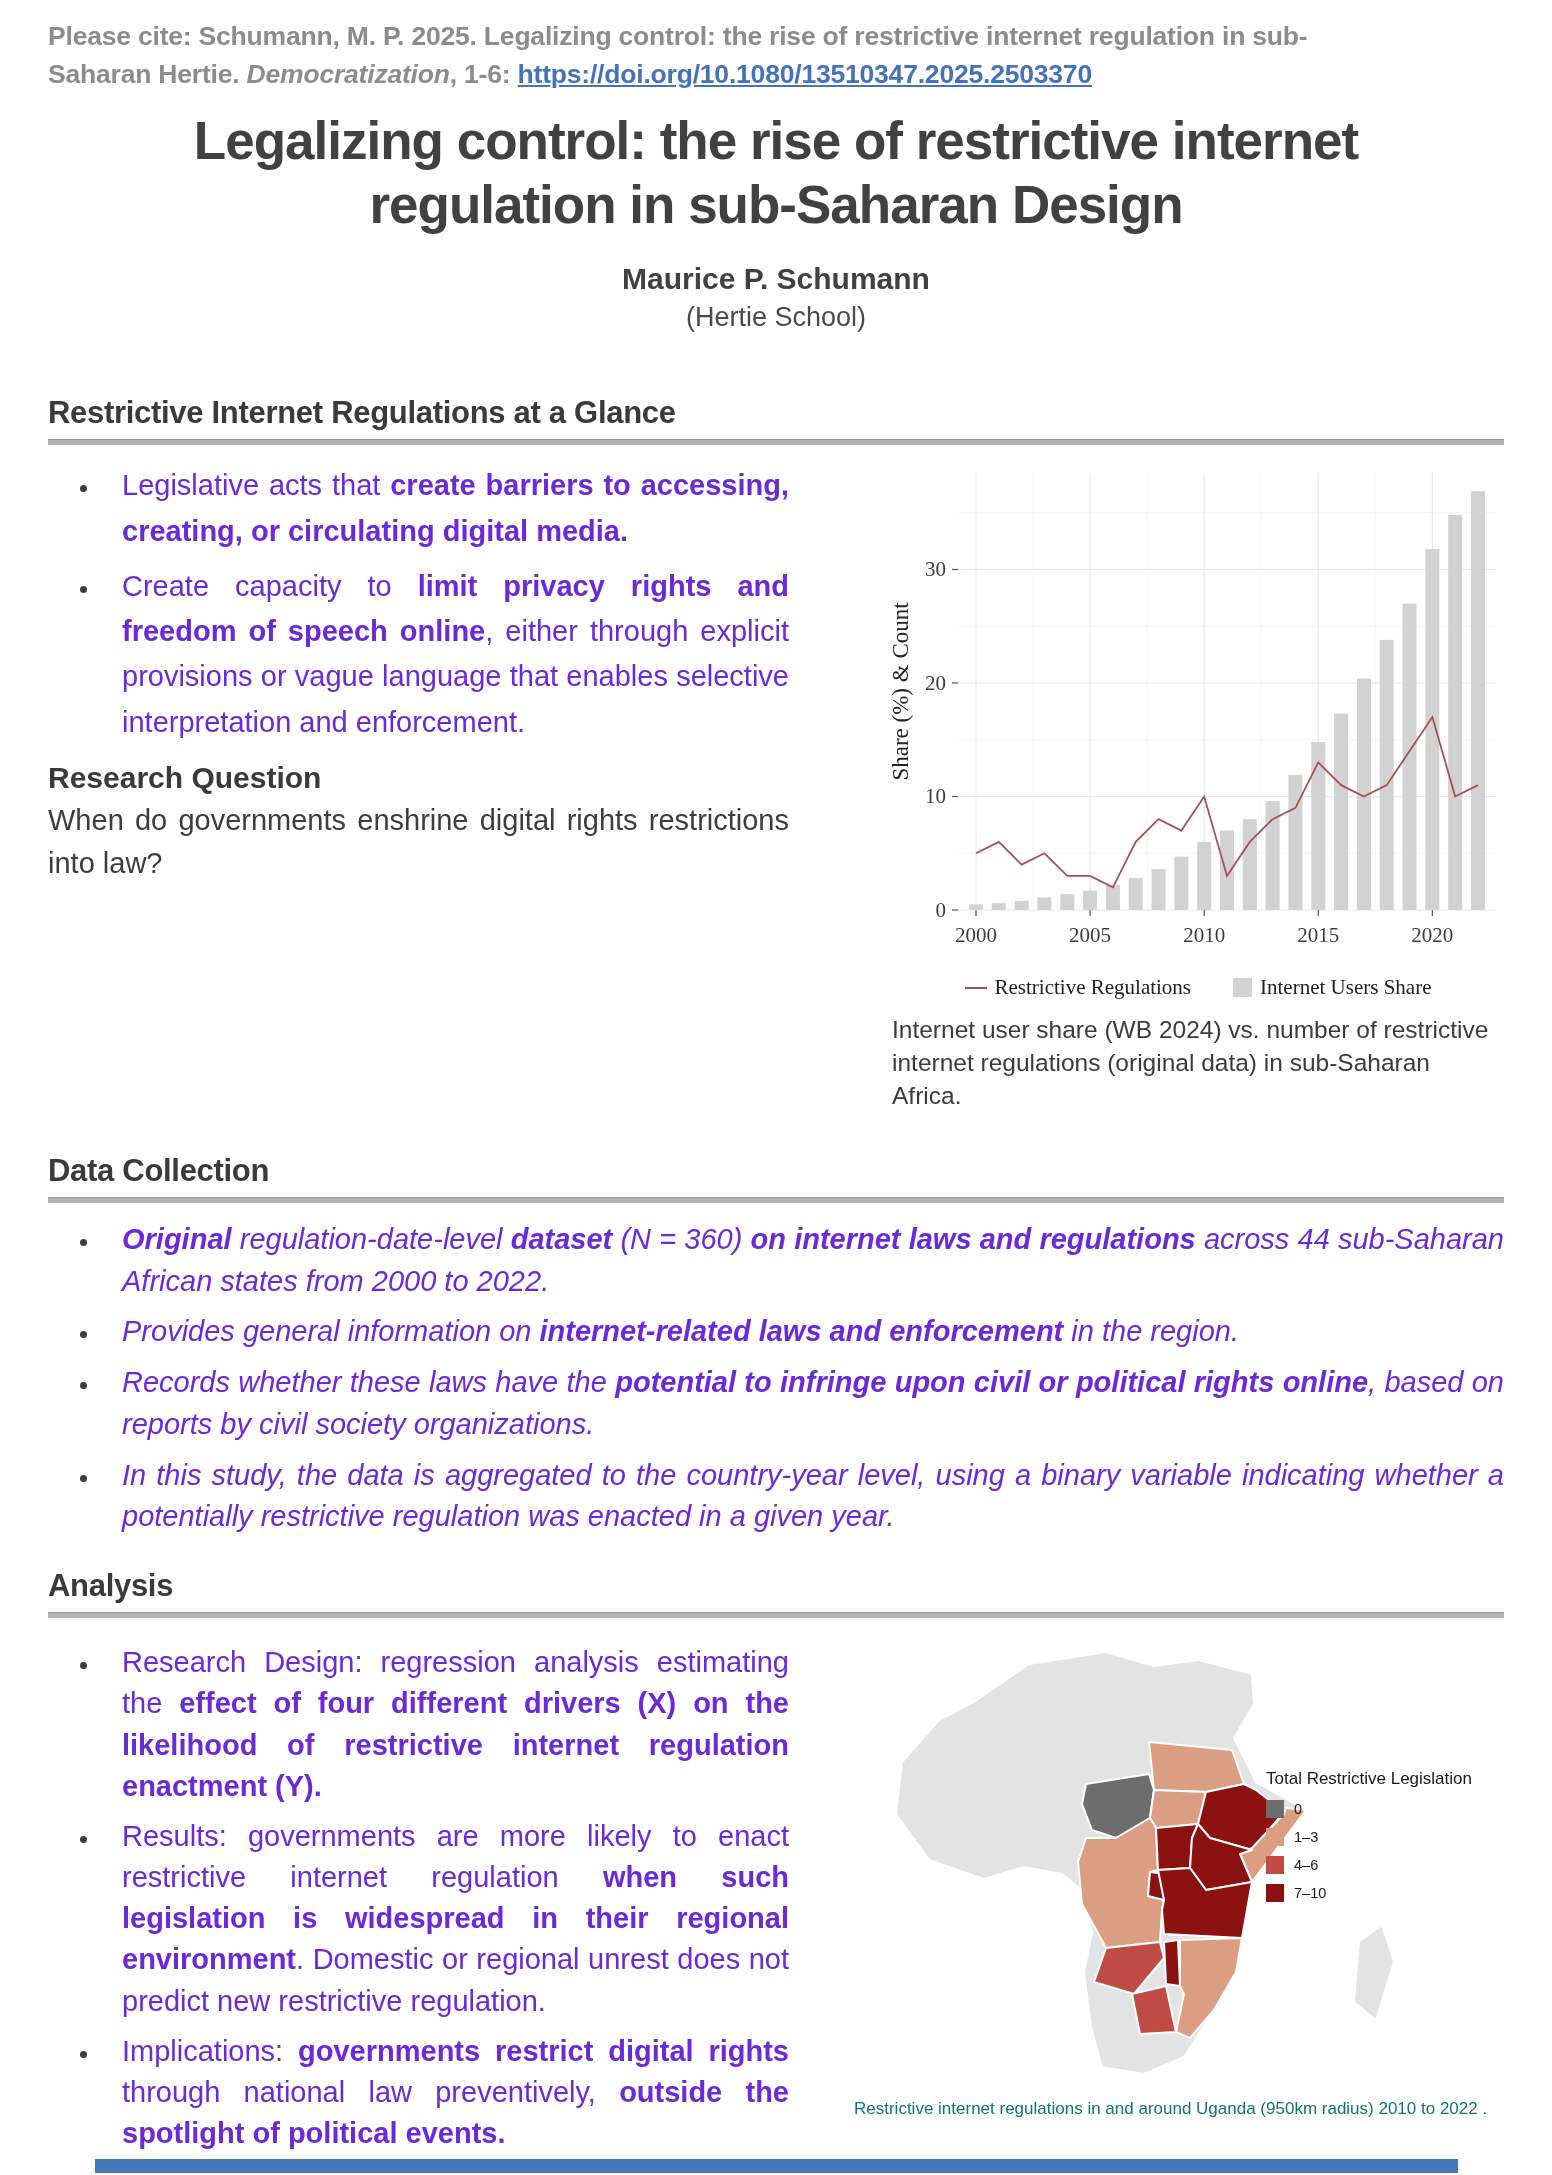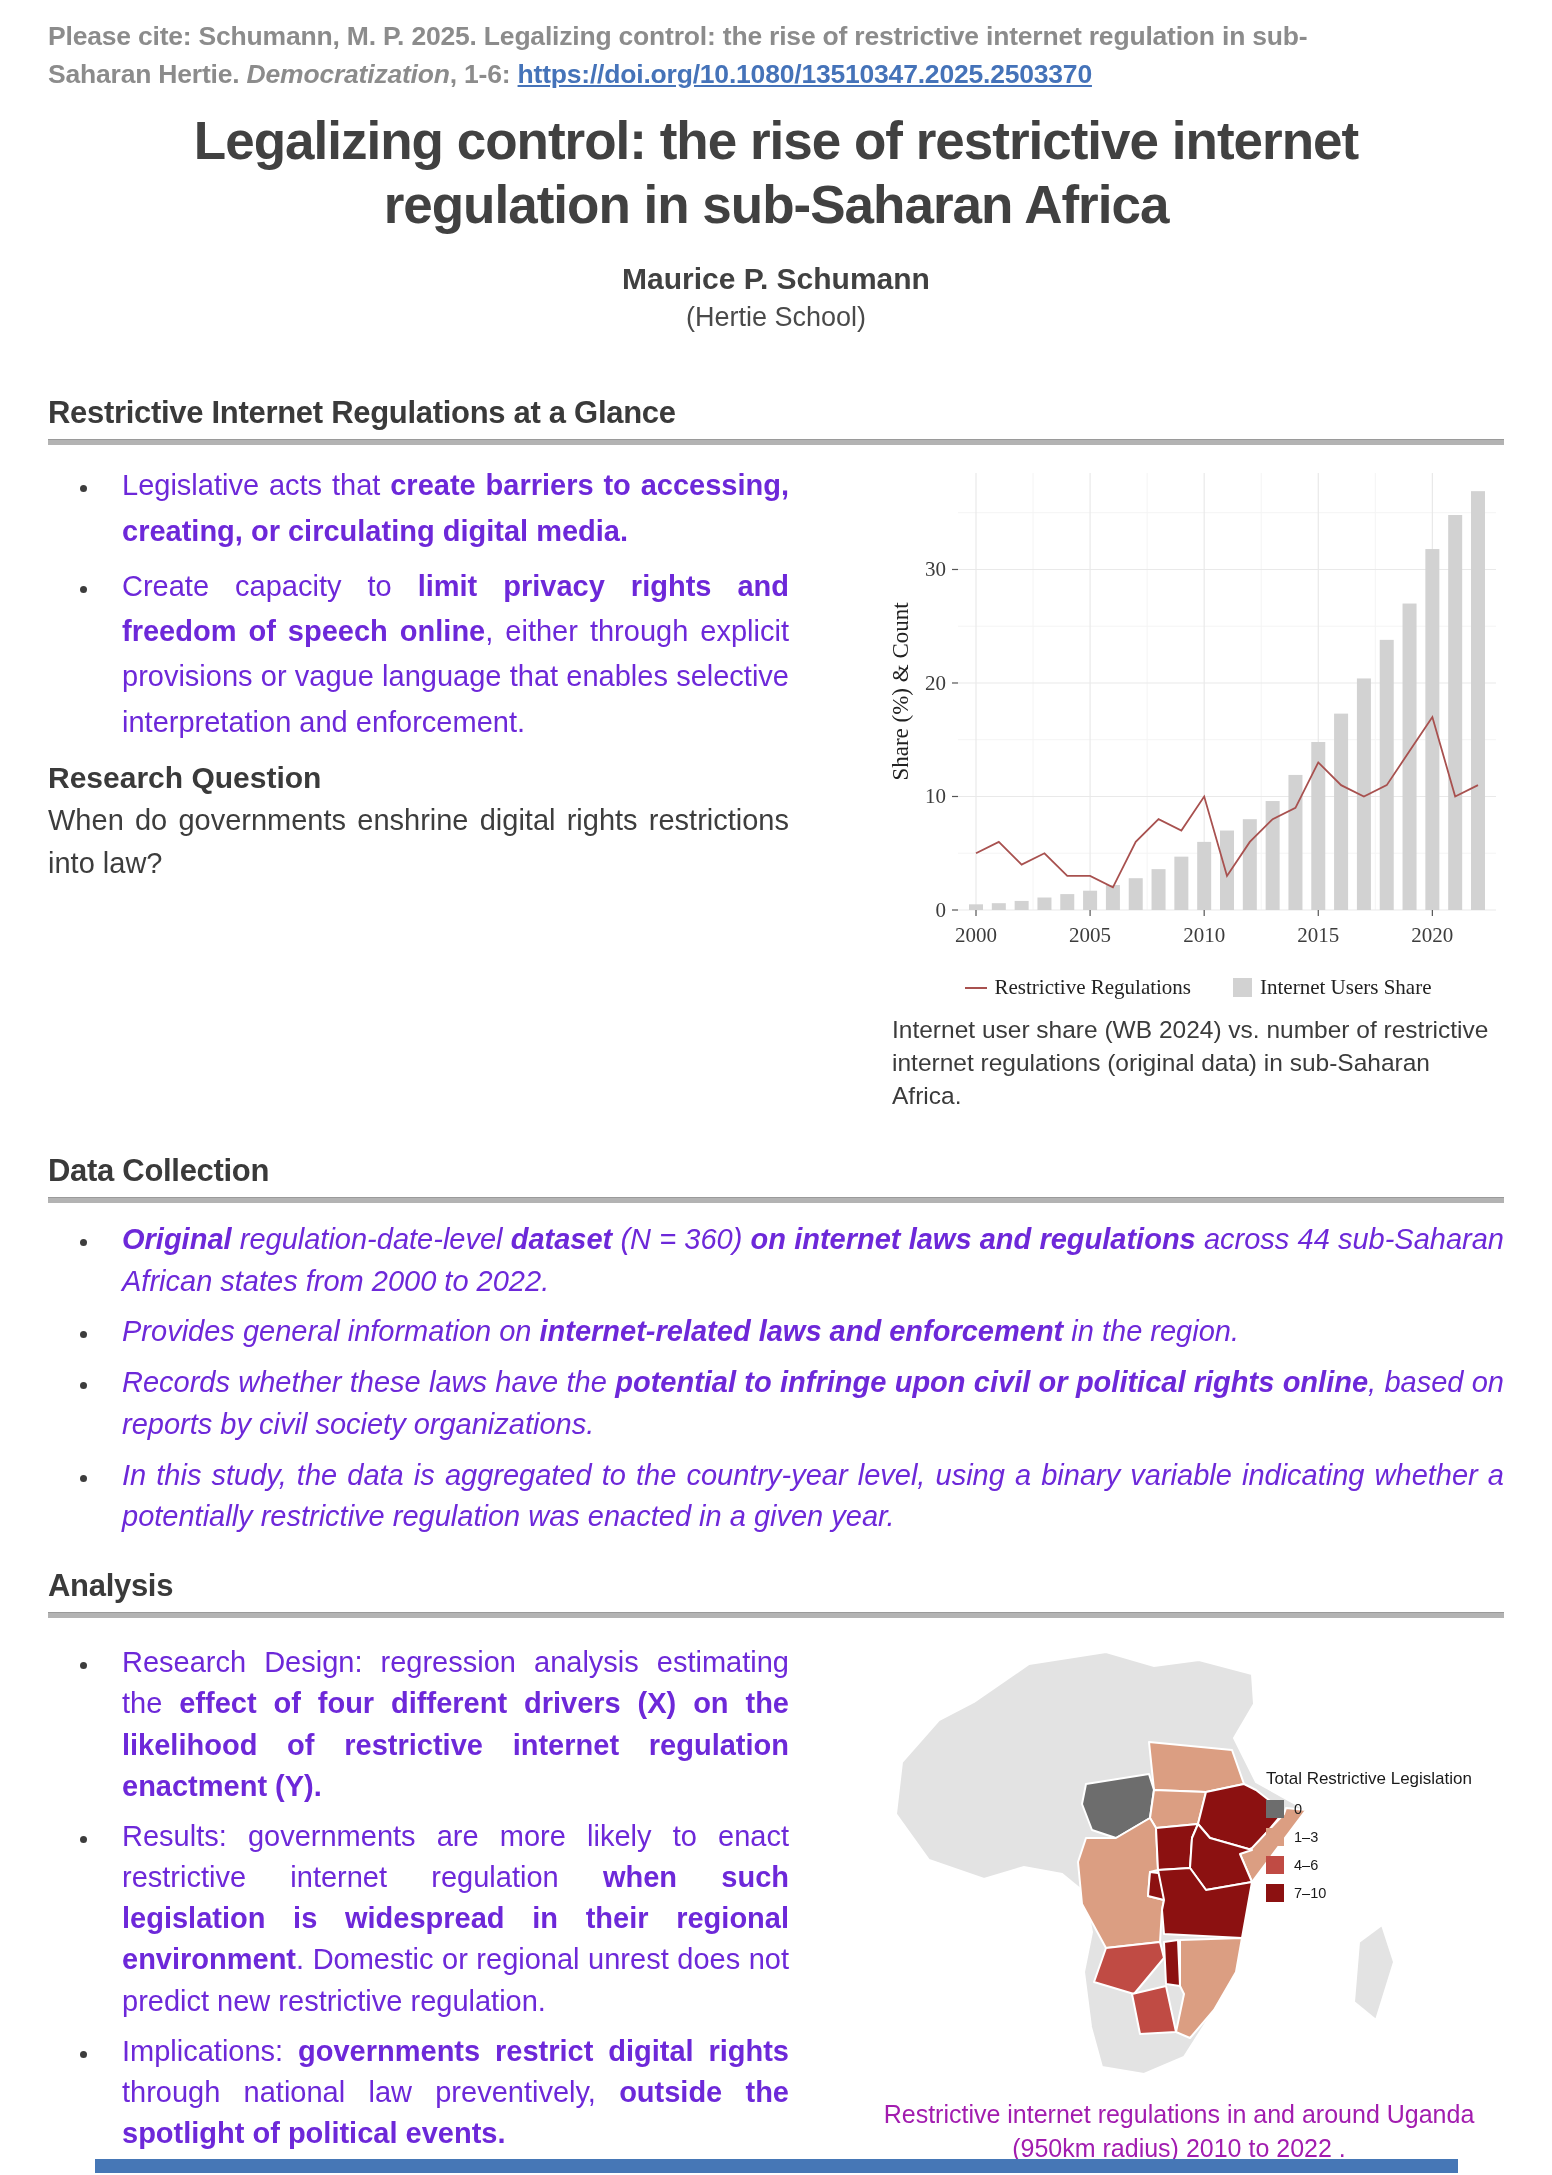--- a/index.html
+++ b/index.html
@@ -42,41 +42,41 @@
   .figure{width:612px;}
   .fig-legend{margin-top:16px;display:flex;justify-content:center;align-items:center;gap:14px;
               font-family:"Liberation Serif",serif;font-size:21px;color:#222;}
   .fig-legend .item{display:flex;align-items:center;gap:8px;margin:0 14px;}
   .legend-line{width:22px;height:2.5px;}
   .legend-box{width:19px;height:19px;}
   .fig-caption{margin-top:14px;font-size:24.5px;line-height:1.34;color:#3b3b3b;}
 
   
   .mapfig{width:650px;}
-  .map-caption{margin-top:10px;font-size:25px;line-height:1.34;color:#a21caf;text-align:center;}
+  .map-caption{margin-top:10px;font-size:17px;line-height:1.34;color:#0f766e;}
   .maplegend-title{font-size:17px;fill:#1a1a1a;font-family:"Liberation Sans",sans-serif;}
   .maplegend-label{font-size:14.5px;fill:#1a1a1a;font-family:"Liberation Sans",sans-serif;}
 
   .footer-bar{position:absolute;left:95px;top:2159px;width:1363px;height:14px;background:#4677b6;}
 
   svg text{font-family:"Liberation Serif",serif;}
 </style>
 </head>
 <body>
 
 <div class="page">
 
   <div class="citation">
     <div>Please cite: Schumann, M. P. 2025. Legalizing control: the rise of restrictive internet regulation in sub-</div>
     <div><span>Saharan Hertie. </span><span class="journal">Democratization</span><span>, 1-6: </span><a>https://doi.org/10.1080/13510347.2025.2503370</a></div>
   </div>
 
   <div class="title">
     <div>Legalizing control: the rise of restrictive internet</div>
-    <div>regulation in sub-Saharan Africa</div>
+    <div>regulation in sub-Saharan Design</div>
   </div>
   <div class="author">Maurice P. Schumann</div>
   <div class="affiliation">(Hertie School)</div>
 
   <div class="section" style="margin-top:62px;">
     <div class="sec-head">Restrictive Internet Regulations at a Glance</div>
     <div class="sec-rule"></div>
   </div>
 
   <div class="row" style="margin-top:18px;">

